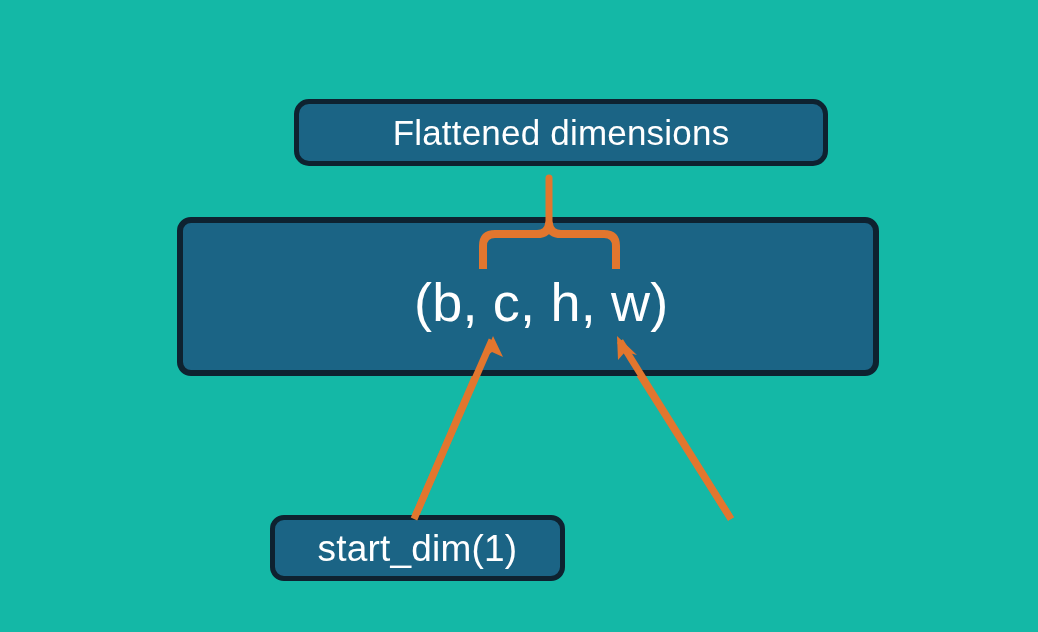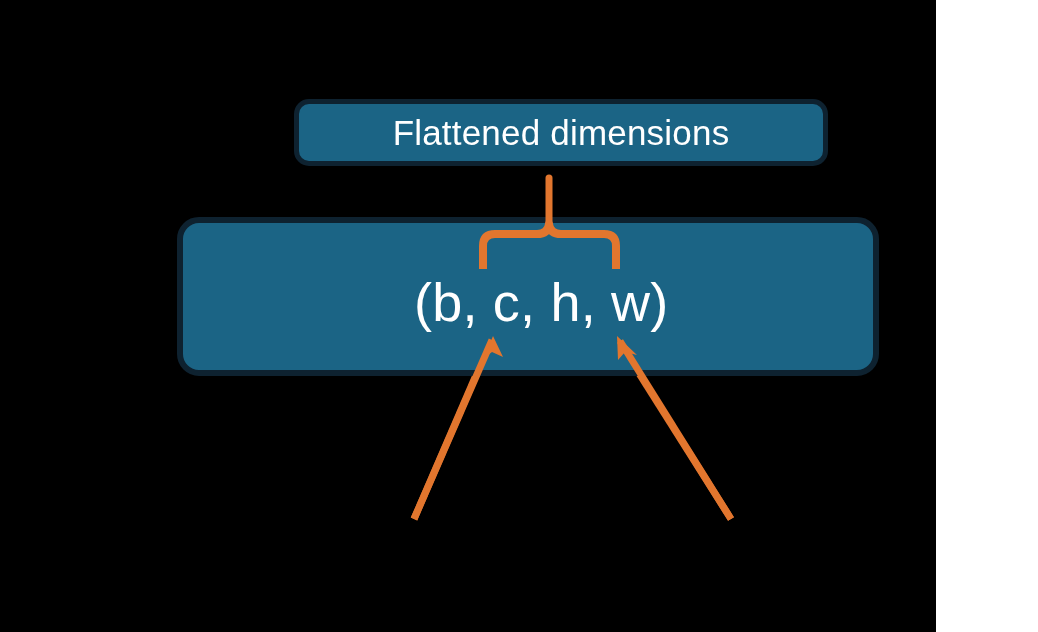--- a/index.html
+++ b/index.html
@@ -5,23 +5,23 @@
   html, body {
     margin: 0;
     padding: 0;
     background: #ffffff;
   }
   body {
     font-family: "Liberation Sans", sans-serif;
   }
   #canvas {
     position: relative;
-    width: 936px;
+    width: 1038px;
     height: 632px;
-    background: #000000;
+    background: #14b8a6;
     overflow: hidden;
   }
   .node {
     position: absolute;
     box-sizing: border-box;
     background: #1b6485;
     border: 5px solid #0e2230;
     border-radius: 14px;
     display: flex;
     align-items: center;
@@ -50,21 +50,21 @@
     font-size: 35px;
     font-weight: 400;
   }
 
   
   #node-shape {
     left: 177px;
     top: 217px;
     width: 702px;
     height: 159px;
-    border-radius: 22px;
+    border-radius: 14px;
     border-width: 6px;
     justify-content: flex-start;
   }
   #node-shape .node-label {
     font-size: 54px;
     font-weight: 400;
     position: absolute;
     left: 231px;
     top: 52px;
   }
@@ -123,20 +123,23 @@
   </svg>
 
   <div class="node" id="node-flattened">
     <span class="node-label">Flattened dimensions</span>
   </div>
 
   <div class="node" id="node-shape">
     <span class="node-label">(b, c, h, w)</span>
   </div>
 
+  <div class="node" id="node-start-dim">
+    <span class="node-label">start_dim(1)</span>
+  </div>
 
 
   <svg id="connectors" viewBox="0 0 1038 632" width="1038" height="632">
 
     <g>
       <path d="M 483 269
                L 483 246
                Q 483 234 495 234
                L 537 234
                Q 548 234 549 224

